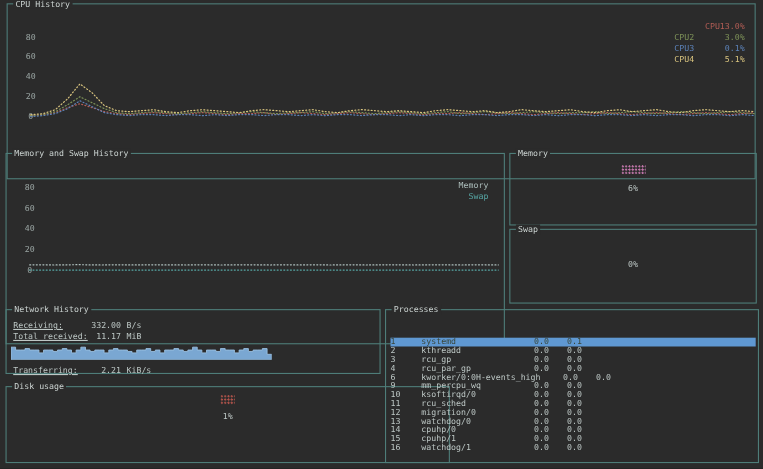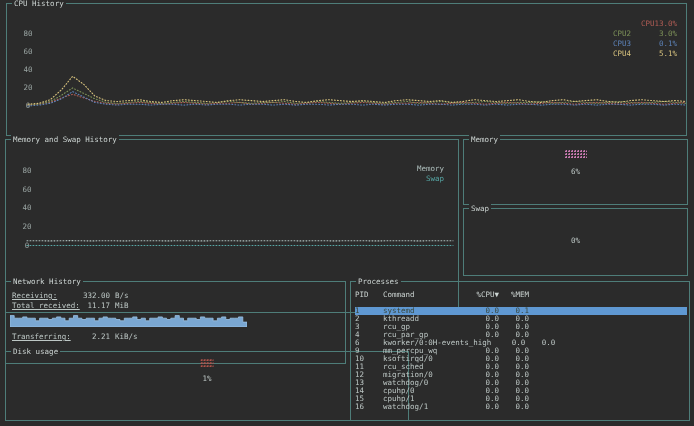--- a/index.html
+++ b/index.html
@@ -7,25 +7,25 @@
     position:relative;width:694px;height:426px;overflow:hidden;
     background:var(--background,#2b2b2b);
     font-family:"DejaVu Sans Mono", monospace;
     font-size:7.5px;color:var(--text,#bdc7c5);
   }
   .panel{position:absolute;border:1px solid var(--border,#4e7d79);box-sizing:border-box;}
   .ptitle{
     position:absolute;top:-5px;left:5px;background:var(--background,#2b2b2b);
     padding:0 2px;font-size:7.5px;line-height:9px;color:var(--title,#ccd4d2);white-space:pre;
   }
-  .p-cpu    {left:6px;  top:3px;  width:681px;height:133px;}
+  .p-cpu    {left:6px;  top:3px;  width:681px;height:160px;}
   .p-memswap{left:5px;  top:139px;width:454px;height:174px;}
   .p-mem    {left:463px;top:139px;width:225px;height:66px;}
   .p-swap   {left:463px;top:208px;width:225px;height:68px;}
-  .p-net    {left:5px;  top:281px;width:341px;height:83px;}
+  .p-net    {left:5px;  top:281px;width:341px;height:59px;}
   .p-disk   {left:5px;  top:351px;width:404px;height:70px;}
   .p-proc   {left:350px;top:281px;width:340px;height:140px;}
 
   .tick{position:absolute;left:14px;width:14px;text-align:center;color:var(--axis,#9aa5a3);line-height:8px;}
   .chart{position:absolute;display:block;}
   .cpu-chart{left:20px;top:6px;}
   .ms-chart{left:20px;top:6px;}
   .net-spark{left:4px;top:30px;}
 
   .cpu-legend{position:absolute;top:15px;right:9px;}
@@ -128,27 +128,20 @@
   </section>
 
   <section class="panel p-disk">
     <span class="ptitle">Disk usage</span>
     <div class="dots disk-dots"></div>
     <div class="gauge-pct disk-pct">1%</div>
   </section>
 
   <section class="panel p-proc">
     <span class="ptitle">Processes</span>
-    <div class="proc-header">
-      <span class="col-pid">PID</span>
-      <span class="col-cmd">Command</span>
-      <span class="col-cpu">%CPU▼</span>
-      <span class="col-mem">%MEM</span>
-      <span class="col-sp"></span>
-    </div>
     <div class="proc-rows" id="proc-rows">
         <div class="proc-row sel">
           <span class="col-pid">1</span>
           <span class="col-cmd">systemd</span>
           <span class="col-cpu">0.0</span>
           <span class="col-mem">0.1</span>
           <span class="col-sp"></span>
         </div>
         <div class="proc-row">
           <span class="col-pid">2</span>

